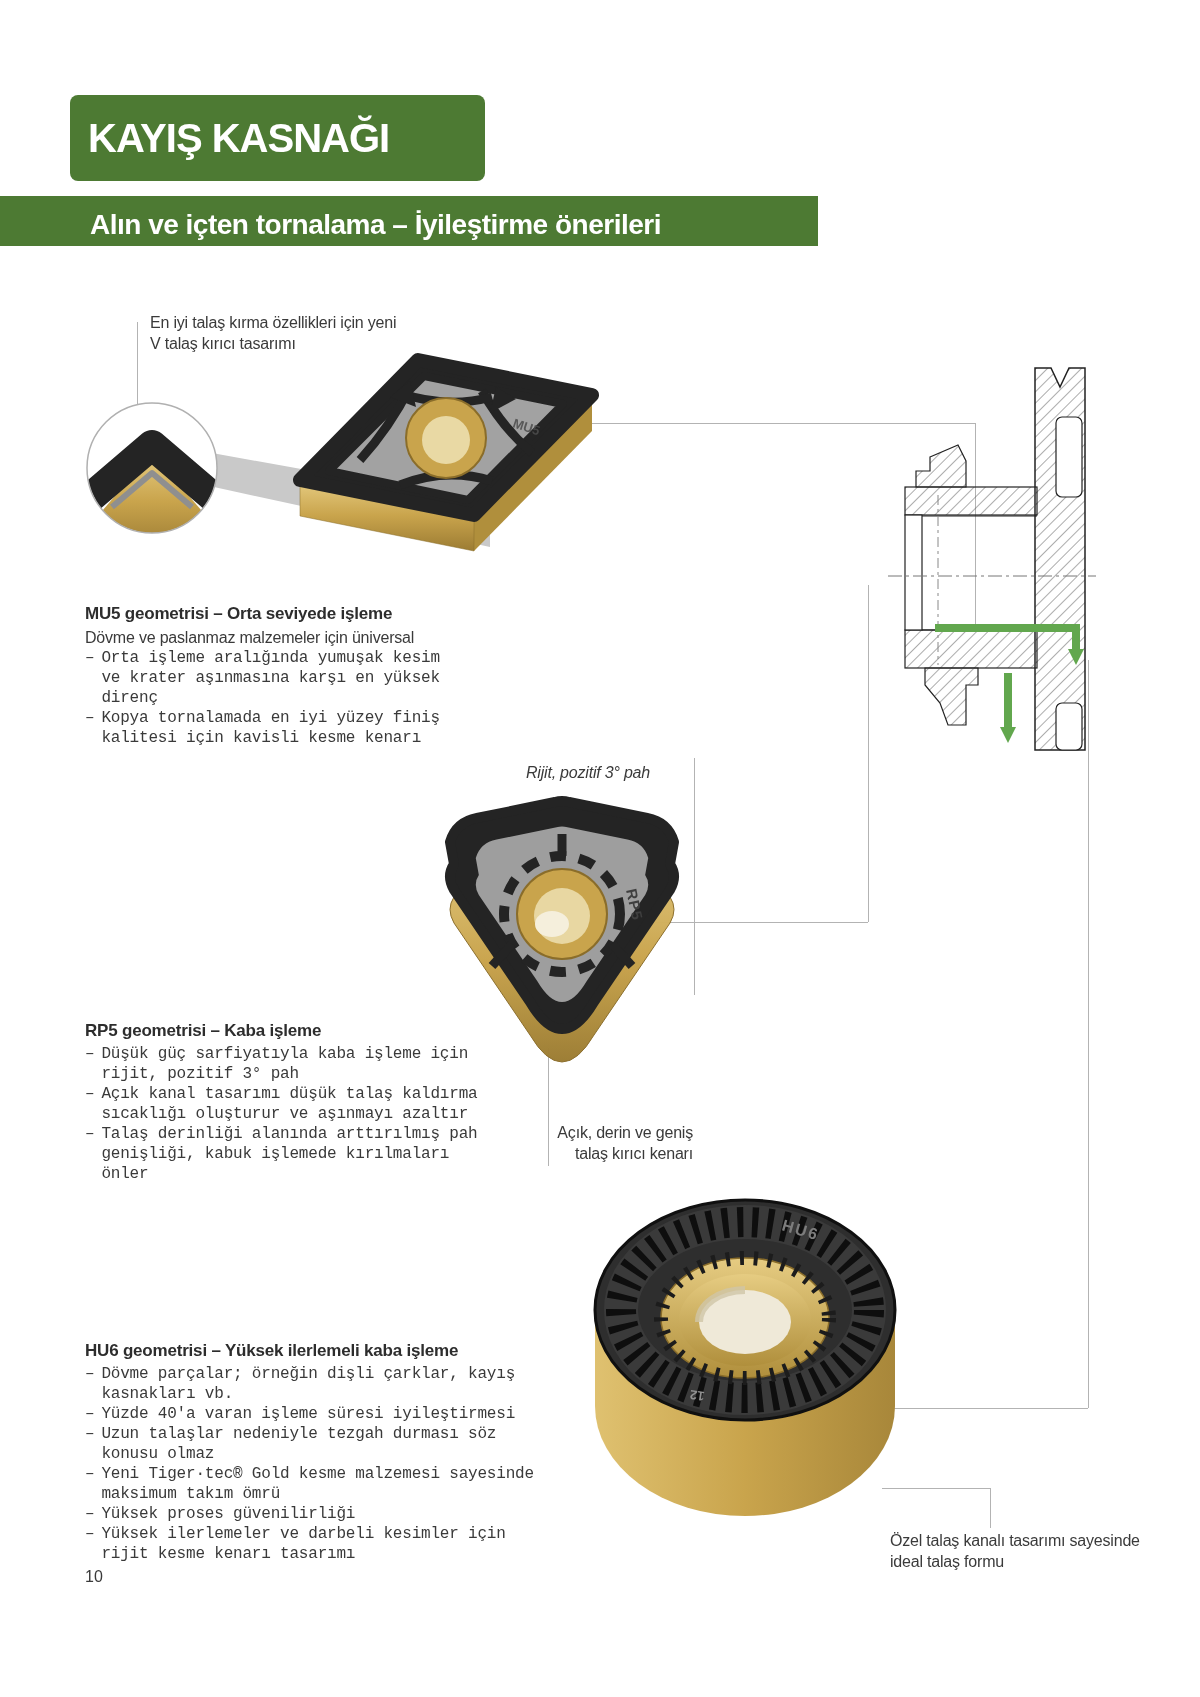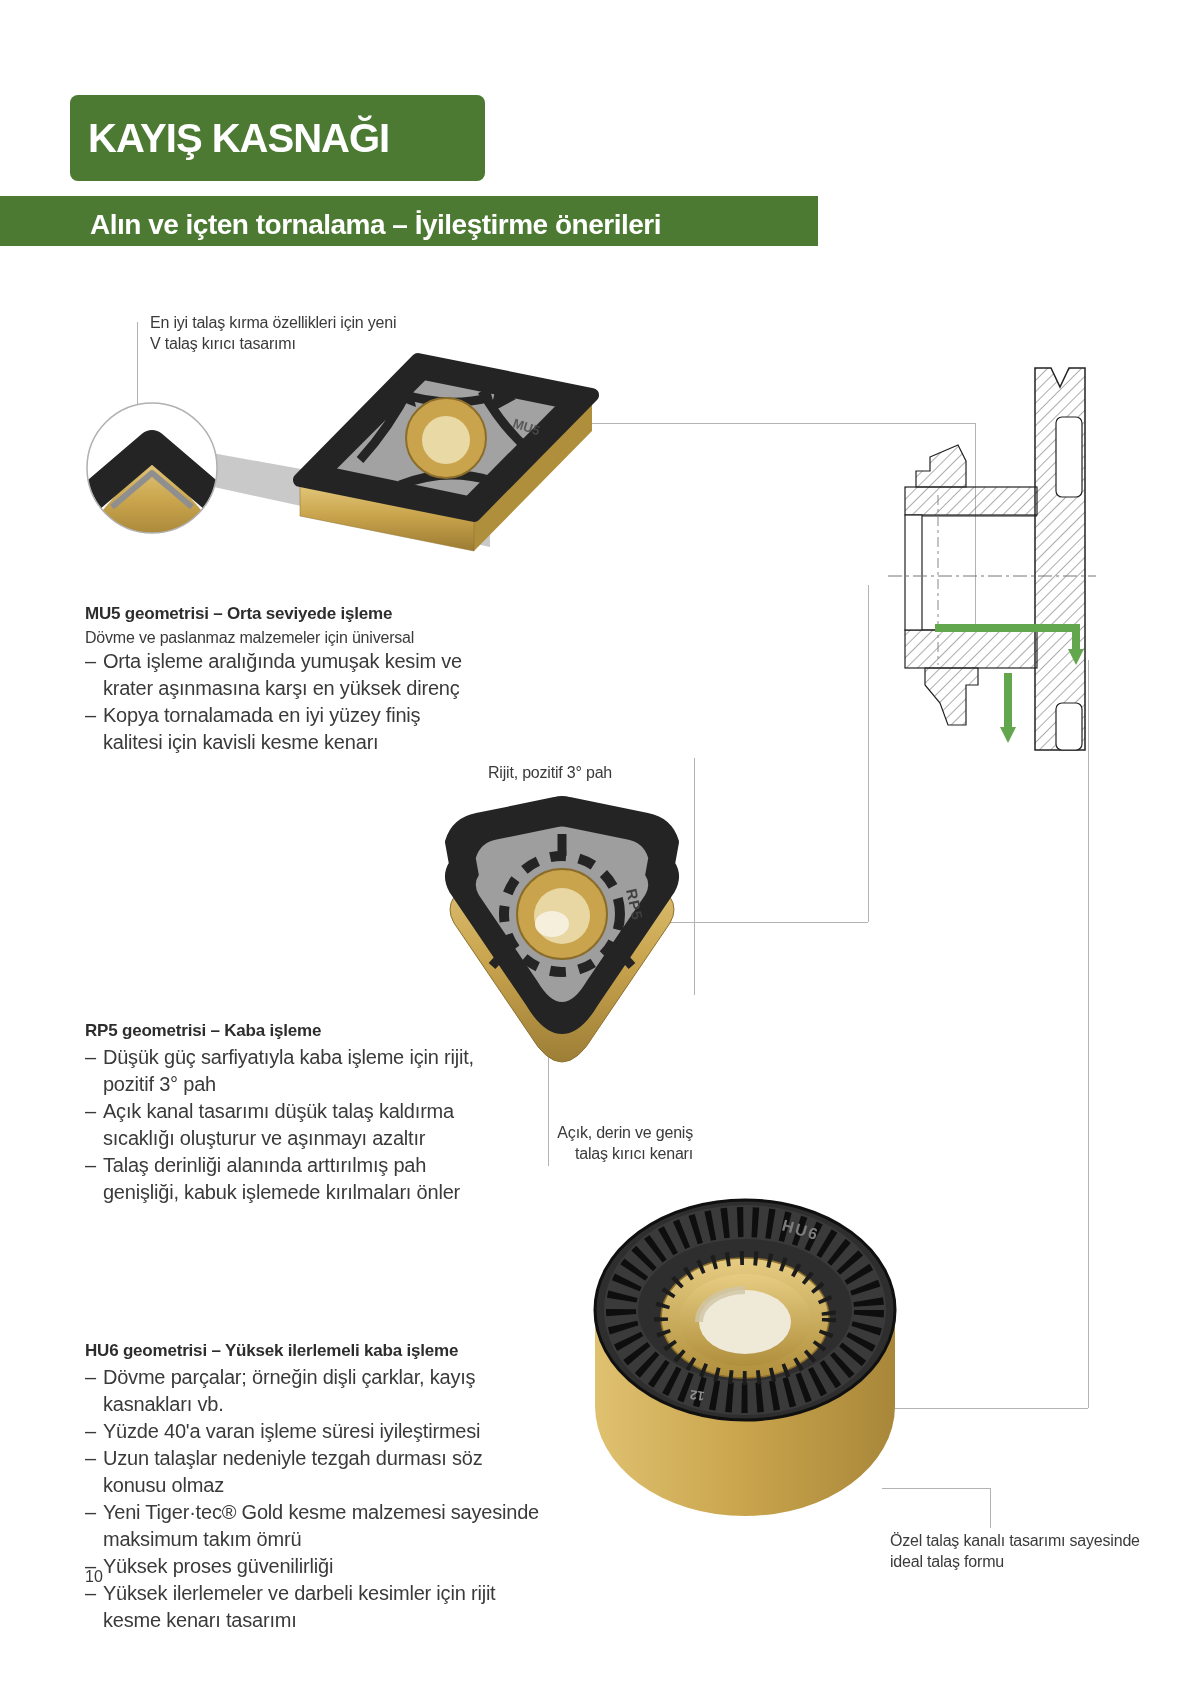--- a/index.html
+++ b/index.html
@@ -14,21 +14,21 @@
                    font-weight:700;color:#fff;white-space:nowrap;}
   
   .ann{position:absolute;font-size:16px;line-height:21px;letter-spacing:-0.2px;color:#3a3a3a;}
   
   .leader{position:absolute;background:#b3b3b3;}
   
   .section{position:absolute;letter-spacing:-0.2px;}
   .section h3{margin:0 0 3px 0;font-size:17px;line-height:21px;font-weight:700;color:#2d2d2d;}
   .section p.lead{margin:0;font-size:16px;line-height:21px;}
   .section ul{margin:0;padding:0;list-style:none;}
-  .section li{display:flex;gap:7px;font-size:20px;line-height:27px;}
+  .section li{display:flex;gap:7px;font-size:16px;line-height:20px;font-family:Liberation Mono, monospace;}
   .section li::before{content:"–";flex:0 0 auto;}
   .pagenum{position:absolute;left:85px;top:1568px;font-size:16px;color:#3a3a3a;}
   svg{position:absolute;display:block;}
   svg text{font-family:"Liberation Sans",sans-serif;}
 </style>
 </head>
 <body>
 
 <div class="page">
 
@@ -45,21 +45,21 @@
   <div class="leader" style="left:868px;top:585px;width:1px;height:337px;"></div>
   <div class="leader" style="left:655px;top:922px;width:213px;height:1px;"></div>
   <div class="leader" style="left:694px;top:758px;width:1px;height:237px;"></div>
   <div class="leader" style="left:548px;top:1048px;width:1px;height:118px;"></div>
   <div class="leader" style="left:1088px;top:660px;width:1px;height:748px;"></div>
   <div class="leader" style="left:890px;top:1408px;width:198px;height:1px;"></div>
   <div class="leader" style="left:882px;top:1488px;width:108px;height:1px;"></div>
   <div class="leader" style="left:990px;top:1488px;width:1px;height:40px;"></div>
 
   <div class="ann" style="left:150px;top:312px;width:258px;">En iyi talaş kırma özellikleri için yeni V talaş kırıcı tasarımı</div>
-  <div class="ann" style="left:488px;top:762px;width:200px;text-align:left;">Rijit, pozitif 3° pah</div>
+  <div class="ann" style="left:488px;top:762px;width:200px;text-align:center;font-style:italic;">Rijit, pozitif 3° pah</div>
   <div class="ann" style="left:528px;top:1122px;width:165px;text-align:right;">Açık, derin ve geniş talaş kırıcı kenarı</div>
   <div class="ann" style="left:890px;top:1530px;width:250px;">Özel talaş kanalı tasarımı sayesinde ideal talaş formu</div>
 
   <svg style="left:60px;top:335px;" width="560" height="245" viewBox="0 0 560 245">
     <defs>
       <linearGradient id="goldA" x1="0" y1="0" x2="0" y2="1">
         <stop offset="0" stop-color="#e6cc82"></stop>
           <stop offset="0.5" stop-color="#c9a44c"></stop>
           <stop offset="1" stop-color="#9c7c33"></stop>
       </linearGradient>

